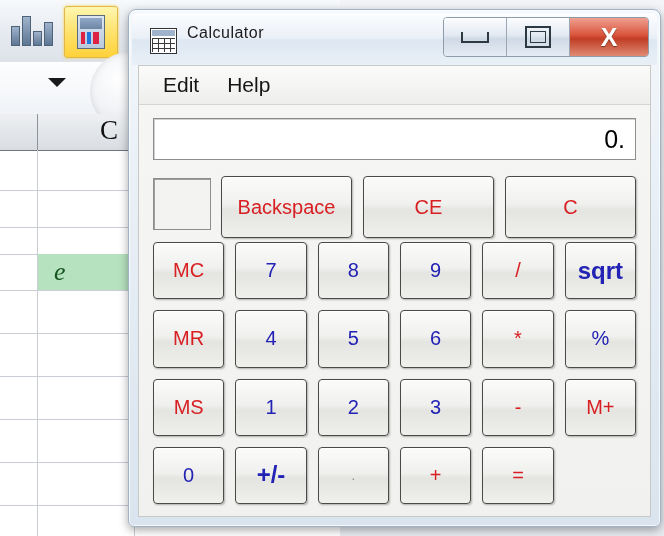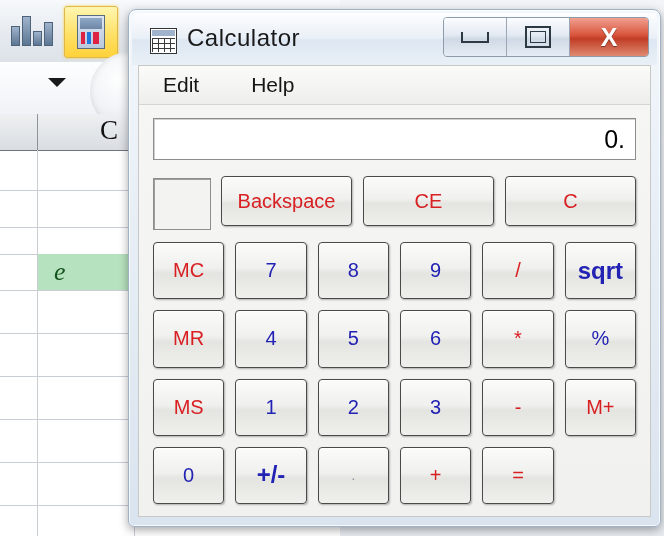--- a/index.html
+++ b/index.html
@@ -69,21 +69,21 @@
   .titlebar{position:absolute;left:0;top:0;right:0;height:52px;
      background:linear-gradient(180deg,#fcfdff 0%,#eaf0f7 48%,#dde7f2 52%,#e9f0f7 100%);
      border-radius:5px 5px 0 0;}
   .title-ic{position:absolute;left:18px;top:15px;width:27px;height:26px;
      background:#fff;border:1px solid #333;box-sizing:border-box;}
   .title-ic::before{content:"";position:absolute;left:1px;top:1px;right:1px;height:6px;background:#9fb4cc;}
   .title-ic::after{content:"";position:absolute;left:1px;top:9px;right:1px;bottom:1px;
      background:
        repeating-linear-gradient(90deg,#3a3a3a 0 1px,transparent 1px 6px),
        repeating-linear-gradient(180deg,#3a3a3a 0 1px,transparent 1px 5px);}
-  .title-txt{position:absolute;left:55px;top:11px;font-size:24px;color:#1a1a1a;
+  .title-txt{position:absolute;left:55px;top:11px;font-size:16px;color:#1a1a1a;
      font-family:"Liberation Sans",sans-serif;letter-spacing:.5px;}
 
   .winbtns{position:absolute;right:8px;top:4px;display:flex;height:38px;
      border:1px solid #8e9ba9;border-radius:4px;overflow:hidden;}
   .wb{width:62px;height:100%;display:flex;align-items:center;justify-content:center;
       background:linear-gradient(180deg,#fbfcfe 0%,#e3eaf2 45%,#cfd9e5 55%,#e6ecf4 100%);
       border-right:1px solid #9aa6b4;position:relative;}
   .wb.close{width:78px;border-right:none;
       background:linear-gradient(180deg,#f0a090 0%,#d9543c 45%,#c13d25 55%,#e08a72 100%);}
   .glyph-min{width:24px;height:9px;border:2px solid #2d3942;border-top:none;background:transparent;}
@@ -91,34 +91,34 @@
   .glyph-max::after{content:"";position:absolute;left:3px;top:3px;right:3px;bottom:3px;border:1px solid #2d3942;}
   .glyph-x{font-size:25px;font-weight:bold;color:#fff;line-height:1;
      text-shadow:0 1px 1px rgba(0,0,0,.45);font-family:"Liberation Sans",sans-serif;}
 
   .clientarea{position:absolute;left:6px;top:52px;right:6px;bottom:6px;
      background:linear-gradient(180deg,#f6f6f4 0%,#f1f1ef 100%);
      border:1px solid #c8c8c4;}
 
   .menubar{position:absolute;left:0;top:0;right:0;height:38px;
      background:linear-gradient(180deg,#fbfbfa 0%,#eeeeec 100%);
-     border-bottom:1px solid #d5d5d1;display:flex;align-items:center;padding-left:10px;gap:24px;}
+     border-bottom:1px solid #d5d5d1;display:flex;align-items:center;padding-left:10px;}
   .menu-item{font-size:21px;color:#161616;padding:2px 14px;cursor:default;}
 
   .display{position:absolute;left:14px;top:52px;right:14px;height:42px;
      background:#fff;border:1px solid #8d8d8d;
      box-shadow:inset 1px 1px 0 rgba(0,0,0,.18);
      display:flex;align-items:center;justify-content:flex-end;padding-right:10px;box-sizing:border-box;}
   .display span{font-size:25px;color:#000;font-family:"Liberation Sans",sans-serif;}
 
   .memind{position:absolute;left:14px;top:112px;width:56px;height:50px;
      background:#f3f3f1;border:1px solid #8d8d8d;
      box-shadow:inset 1px 1px 0 rgba(0,0,0,.35);}
 
-  .toprow{position:absolute;left:82px;top:110px;right:14px;height:50px;display:flex;gap:11px;}
+  .toprow{position:absolute;left:82px;top:110px;right:14px;height:62px;display:flex;gap:11px;}
   .toprow .btn{flex:1;}
 
   .keypad{position:absolute;left:14px;top:176px;right:14px;bottom:12px;
      display:grid;grid-template-columns:repeat(6,1fr);grid-auto-rows:1fr;gap:11px 11px;}
 
   .btn{
      background:linear-gradient(180deg,#fbfbfa 0%,#f0f0ee 45%,#e4e4e1 55%,#efefec 100%);
      border:1px solid #4a4a48;border-radius:4px;
      box-shadow:inset 0 1px 0 rgba(255,255,255,.9), 1px 1px 2px rgba(0,0,0,.28);
      display:flex;align-items:center;justify-content:center;

